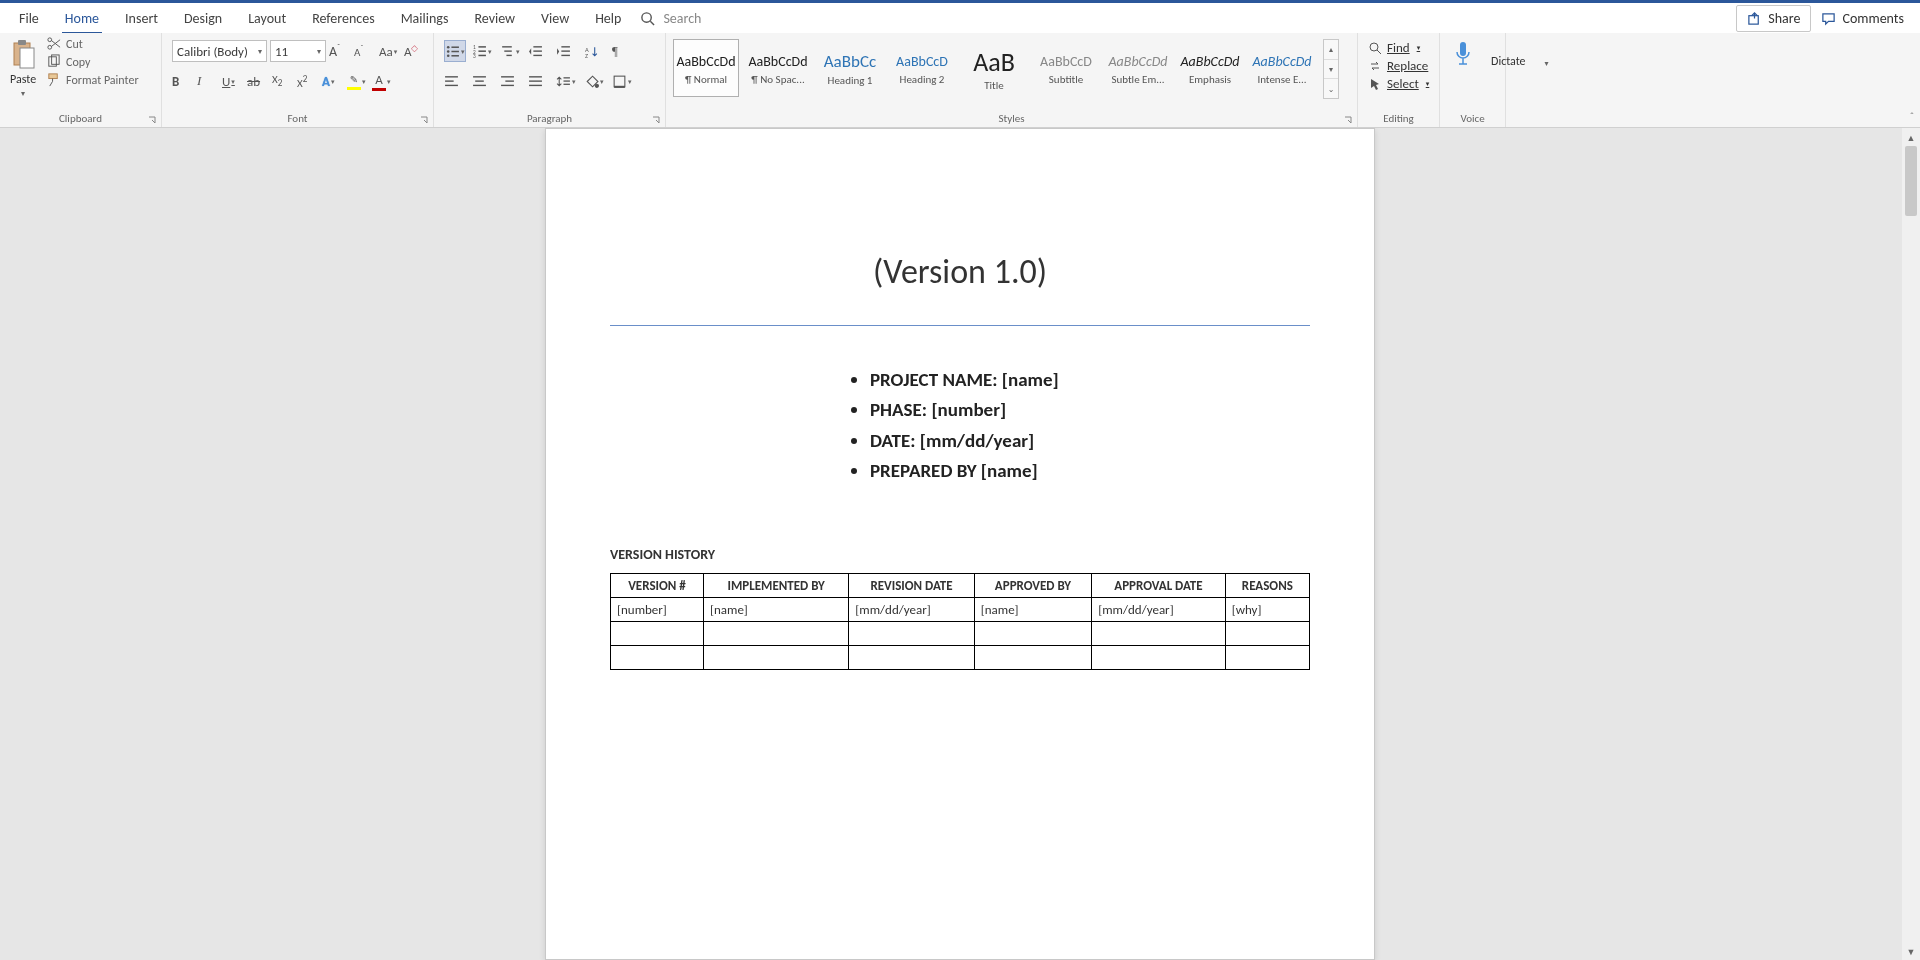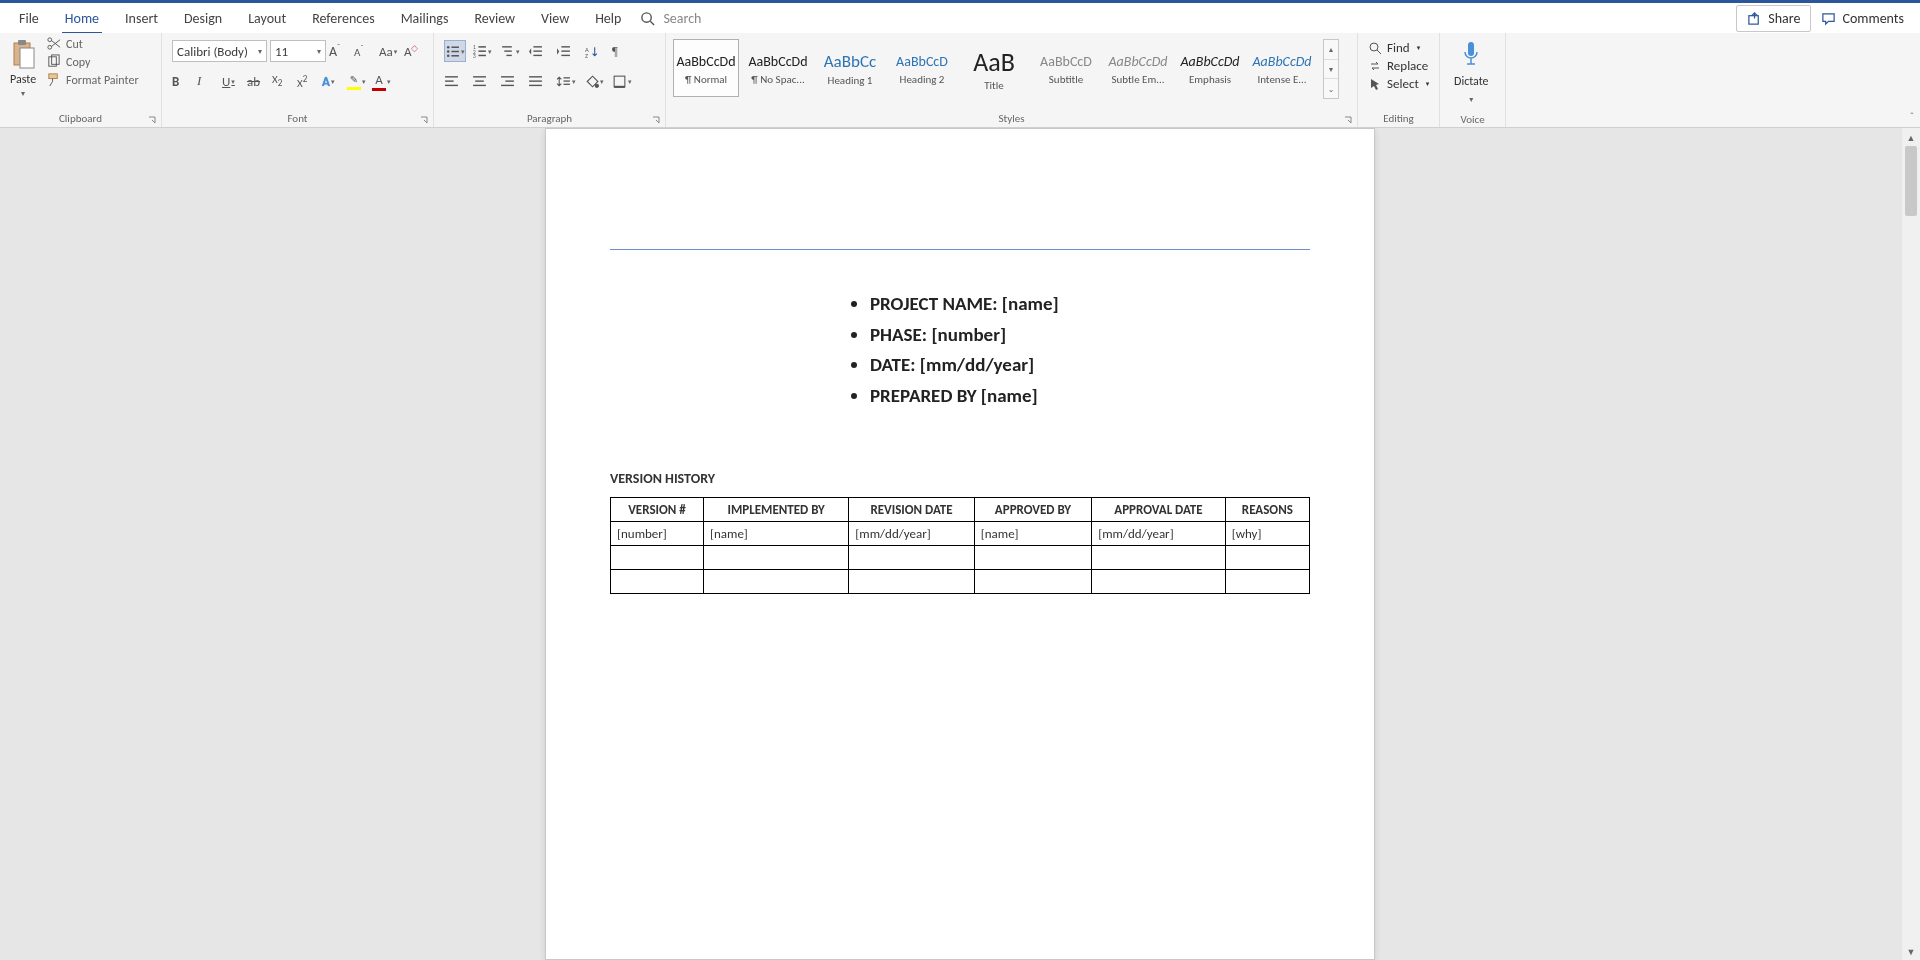--- a/index.html
+++ b/index.html
@@ -72,25 +72,25 @@
 .style-tile .prev.blue { color:#2e74b5; }
 .style-tile .prev.big { font-size:26px; font-weight:300;}
 .style-tile .prev.ital { font-style:italic; }
 .style-tile .name { font-size:11px; color:#555; }
 .gal-ctrl { width:16px; height:60px; border:1px solid #c8c8c8; background:#f8f8f8; display:flex; flex-direction:column; margin-left:2px; }
 .gal-ctrl div { flex:1; display:flex; align-items:center; justify-content:center; font-size:8px; color:#666; cursor:pointer; border-bottom:1px solid #ddd;}
 .gal-ctrl div:last-child{border-bottom:none;}
 
 
 .editing .body { display:flex; flex-direction:column; gap:3px; padding:4px 6px; }
-.editing .item { display:flex; align-items:center; gap:5px; font-size:13px; color:#333; cursor:pointer; }
+.editing .item { display:flex; align-items:center; gap:5px; font-size:13px; color:#333; cursor:pointer;text-decoration:underline; }
 .editing .item svg { width:14px; height:14px; }
 
 
-.voice .body { display:flex; flex-direction:column; align-items:center; padding:4px 10px; gap:6px; cursor:pointer;}
+.voice .body { display:flex; align-items:flex-end; padding:4px 10px; gap:19px; cursor:pointer;}
 .voice svg { width:18px; height:28px; }
 .voice .label { font-size:12px; }
 
 .collapse-caret { position:absolute; right:6px; bottom:4px; cursor:pointer; color:#888; font-size:11px;}
 
 
 .canvas { flex:1; background:#e6e6e6; display:flex; justify-content:center; overflow:hidden; position:relative; }
 .page { width:830px; background:#fff; margin-top:0; border:1px solid #c8c8c8; box-shadow:0 2px 6px rgba(0,0,0,0.12); padding:30px 64px 40px; }
 .logo { text-align:center; font-size:30px; font-weight:700; letter-spacing:1px; }
 .logo .p1 { color:#9acd32; }
@@ -485,20 +485,21 @@
           <span>Voice</span>
         </div>
     </div>
 
     <div class="collapse-caret">ˆ</div>
   </div>
 
   <div class="canvas">
     <div class="page">
       <div class="doc-title">
+        <div>(Version 1.0)</div>
       </div>
       <hr class="rule">
       <ul class="bullets">
         <li>PROJECT NAME: [name]</li>
         <li>PHASE: [number]</li>
         <li>DATE: [mm/dd/year]</li>
         <li>PREPARED BY [name]</li>
       </ul>
       <div class="section">VERSION HISTORY</div>
       <table class="ver">

